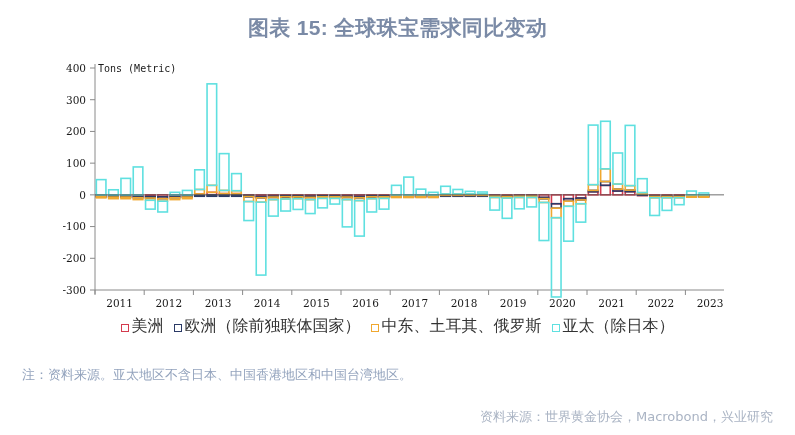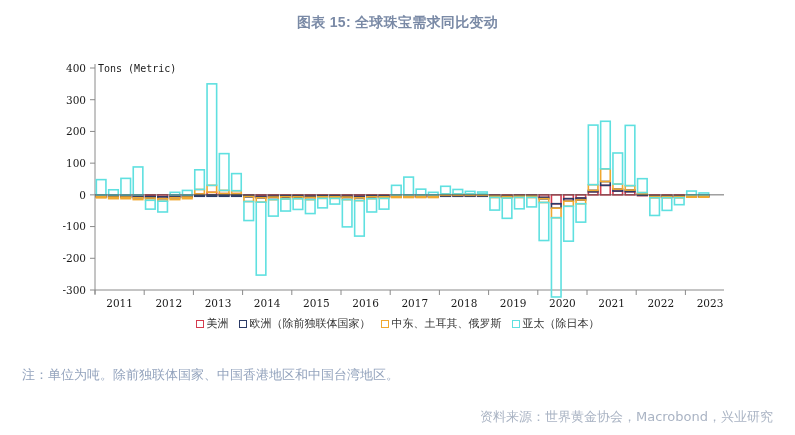--- a/index.html
+++ b/index.html
@@ -6,40 +6,40 @@
   body{
     width:795px;height:435px;
     background:#ffffff;
     font-family:"Liberation Sans","DejaVu Sans",sans-serif;
     overflow:hidden;
     position:relative;
   }
   #title{
     position:absolute;left:0;top:14px;width:795px;
     text-align:center;
-    font-size:14px;font-weight:bold;
+    font-size:21px;font-weight:bold;
     color:#7a8aa6;
     letter-spacing:.3px;
   }
   #plot-wrap{
     position:absolute;left:0;top:46px;width:786px;height:270px;
   }
   svg{display:block;}
   .tick-label{
     font-family:"DejaVu Serif","Liberation Serif",serif;
     font-size:10.5px;fill:#1a1a1a;
   }
   .axis-title{
     font-family:"DejaVu Sans Mono","Liberation Mono",monospace;
     font-size:10px;fill:#1a1a1a;
   }
   #legend{
     position:absolute;left:0;top:316px;width:795px;
     text-align:center;
-    font-size:11px;color:#333333;
+    font-size:16px;color:#333333;
     font-family:"DejaVu Sans","Liberation Sans",sans-serif;
     white-space:nowrap;
   }
   .leg-item{display:inline-block;margin:0 5px;vertical-align:middle;}
   .leg-sw{
     display:inline-block;width:8px;height:8px;
     border:1.6px solid #000;background:#fff;
     margin-right:3px;vertical-align:-1px;
     box-sizing:border-box;
   }
@@ -407,14 +407,14 @@
         <rect x="699.05" y="149.49" width="9.59" height="1.40" fill="none" stroke="#2b3a66" stroke-width="1.6"></rect>
         <rect x="699.05" y="149.81" width="9.59" height="1.40" fill="none" stroke="#f0a830" stroke-width="1.6"></rect>
         <rect x="699.05" y="146.95" width="9.59" height="1.90" fill="none" stroke="#5fe0e0" stroke-width="1.6"></rect>
       </g>
       <line x1="95" y1="148.85714285714286" x2="724" y2="148.85714285714286" stroke="#555555" stroke-width="1" stroke-opacity="0.85"></line>
     </svg>
 </div>
 
 <div id="legend"><span class="leg-item"><span class="leg-sw" style="border-color: rgb(212, 59, 78);"></span><span class="leg-tx">美洲</span></span><span class="leg-item"><span class="leg-sw" style="border-color: rgb(43, 58, 102);"></span><span class="leg-tx">欧洲（除前独联体国家）</span></span><span class="leg-item"><span class="leg-sw" style="border-color: rgb(240, 168, 48);"></span><span class="leg-tx">中东、土耳其、俄罗斯</span></span><span class="leg-item"><span class="leg-sw" style="border-color: rgb(95, 224, 224);"></span><span class="leg-tx">亚太（除日本）</span></span></div>
 
-<div id="note">注：单位为吨。除前独联体国家、中国香港地区和中国台湾地区。</div>
+<div id="note">注：资料来源。亚太地区不含日本、中国香港地区和中国台湾地区。</div>
 <div id="source">资料来源：世界黄金协会，Macrobond，兴业研究</div>
 
 </body></html>

